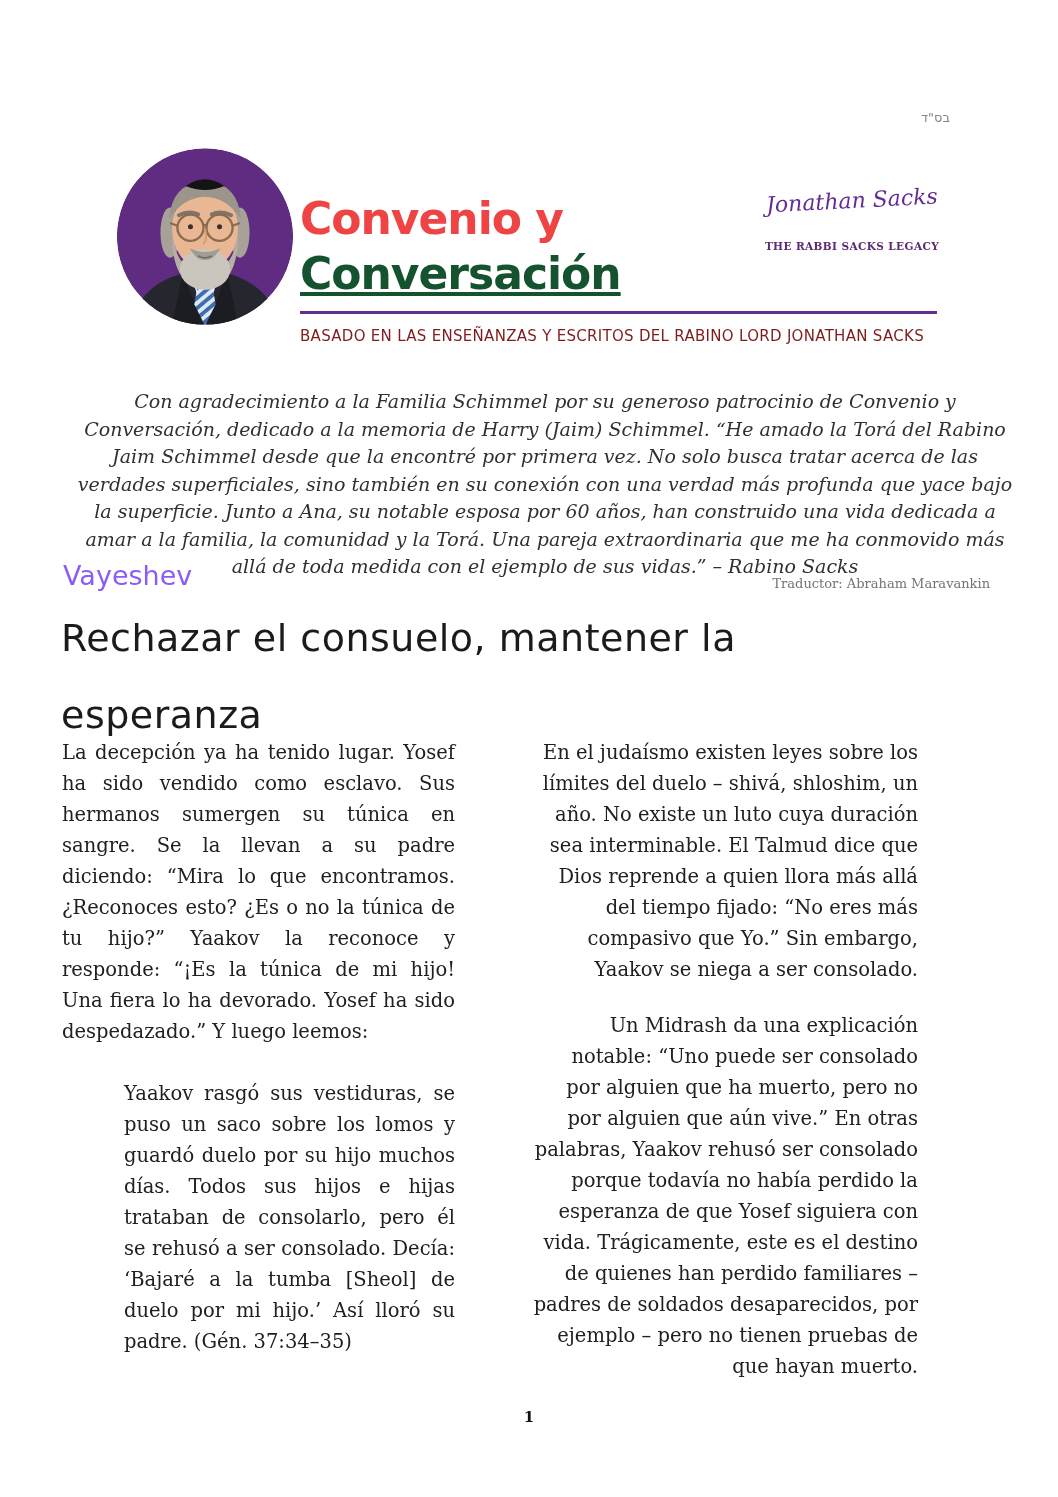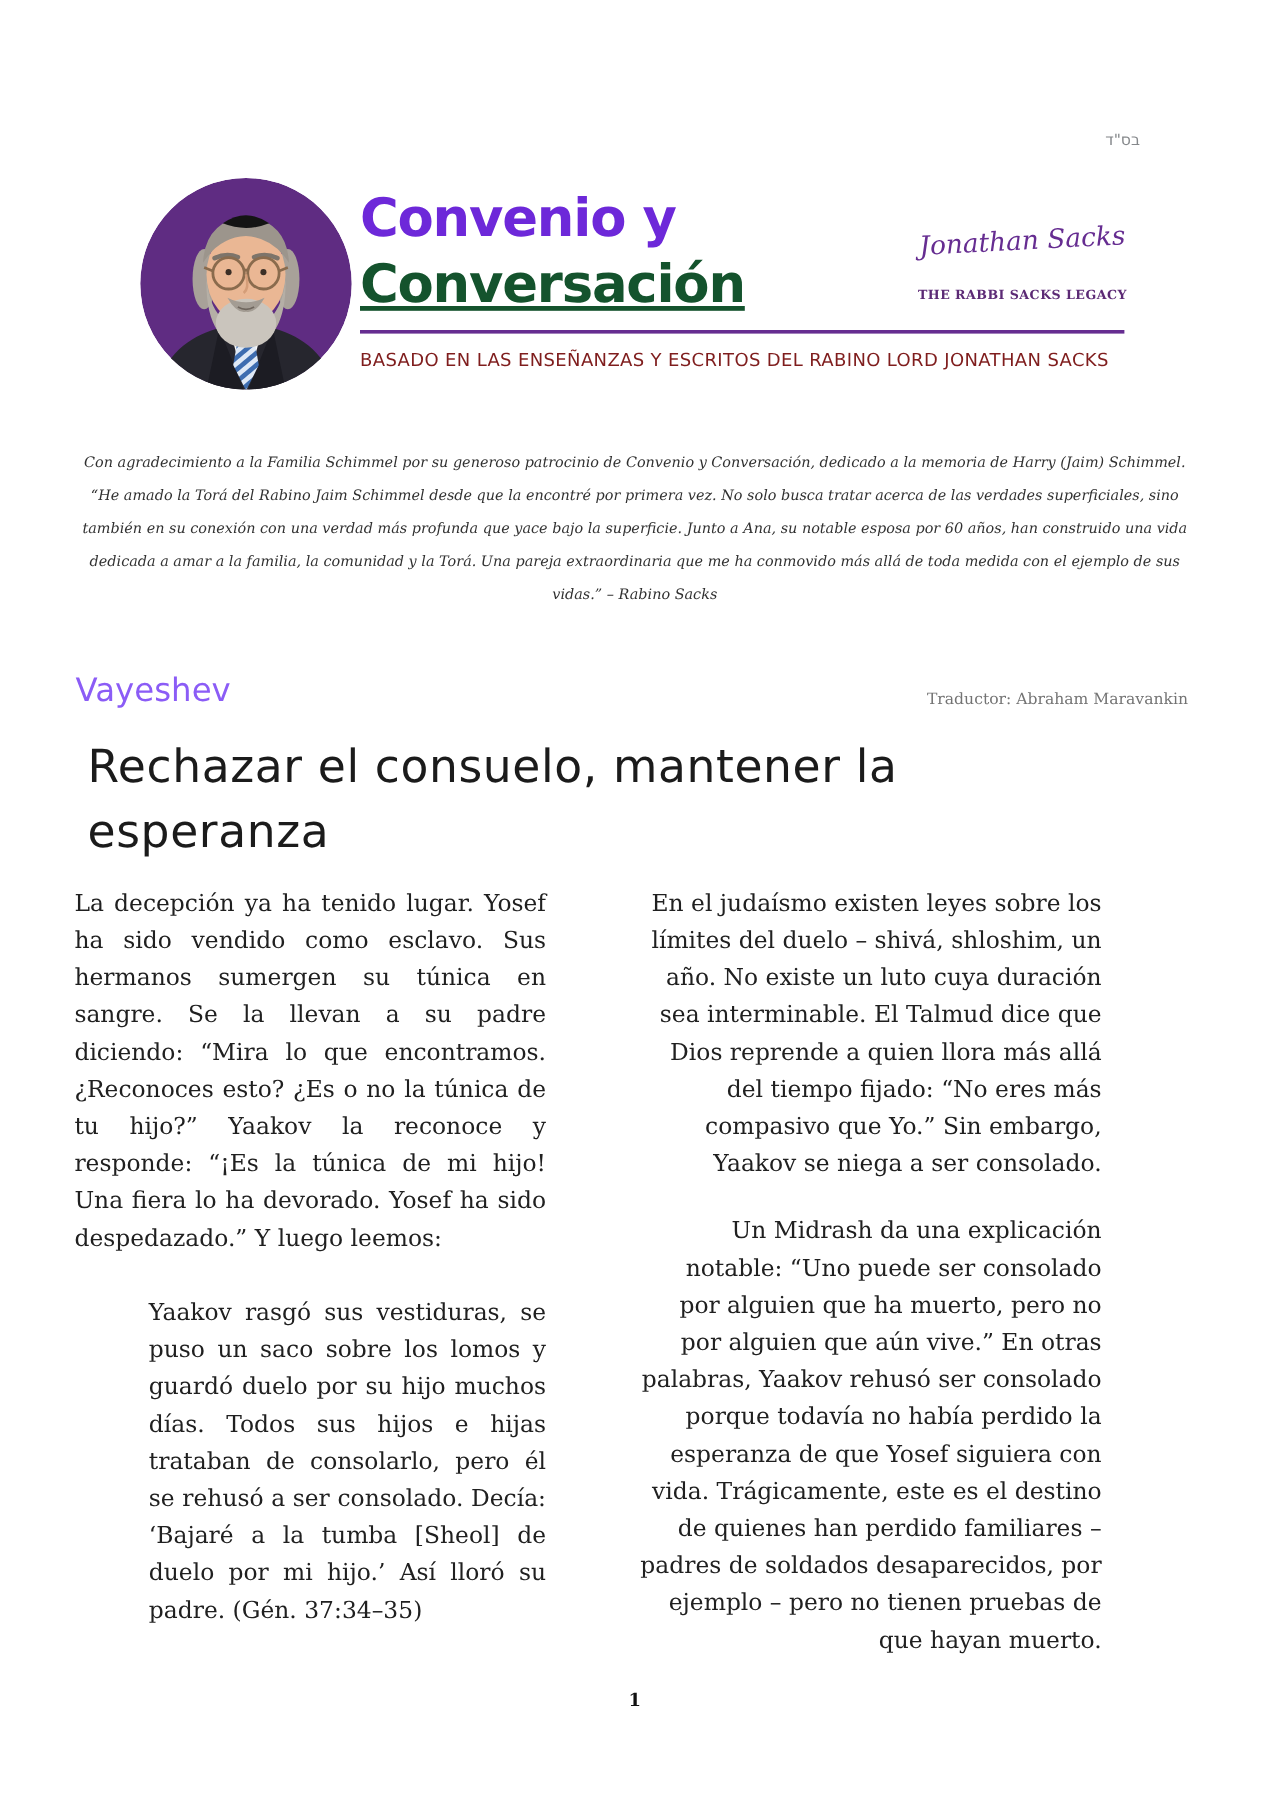--- a/index.html
+++ b/index.html
@@ -25,21 +25,21 @@
   .portrait { position: absolute; left: 113px; top: 141px; width: 184px; height: 189px; }
 
   .logo { position: absolute; left: 300px; top: 155px; width: 640px; }
   .logo-title-1, .logo-title-2 {
     font-family: "DejaVu Sans", sans-serif;
     font-weight: bold;
     font-size: 44px;
     line-height: 55px;
     letter-spacing: -1px;
   }
-  .logo-title-1 { color: #6d28d9; }
+  .logo-title-1 { color: #ef4444; margin-top: 36px; }
   .logo-title-2 { color: #14532d; text-decoration: underline; }
   .logo-rule { margin-top: 10px; width: 637px; height: 3px; background: #662d91; }
   .logo-subtitle {
     margin-top: 13px;
     font-family: "DejaVu Sans", sans-serif;
     font-size: 15px;
     letter-spacing: 0.3px;
     color: #7f1d1d;
     white-space: nowrap;
   }
@@ -53,24 +53,24 @@
     letter-spacing: 0.4px;
     color: #5c2a75;
     white-space: nowrap;
   }
 
   .dedication {
     position: absolute;
     top: 372px;
     left: 60px;
     width: 938px;
-    margin: 0;
+    margin: 16px;
     text-align: center;
     font-style: italic;
-    font-size: 12px;
+    font-size: 19px;
     line-height: 27.5px;
     color: #303030;
   }
 
   .byline-row {
     position: absolute;
     top: 560px;
     left: 63px;
     width: 927px;
     display: flex;
@@ -78,25 +78,25 @@
     align-items: flex-end;
   }
   .parsha { font-family: "DejaVu Sans", sans-serif; font-size: 27px; color: #8b5cf6; }
   .translator { font-size: 13px; color: #737373; }
 
   .headline {
     position: absolute;
     top: 600px;
     left: 61px;
     width: 850px;
-    margin: 12px;
+    margin: 0;
     font-family: "DejaVu Sans", sans-serif;
     font-weight: 400;
     font-size: 38px;
-    line-height: 54px;
+    line-height: 77px;
     letter-spacing: 0.5px;
     color: #1b1b1b;
   }
 
   .columns {
     position: absolute;
     top: 737px;
     left: 62px;
     width: 880px;
     display: grid;

